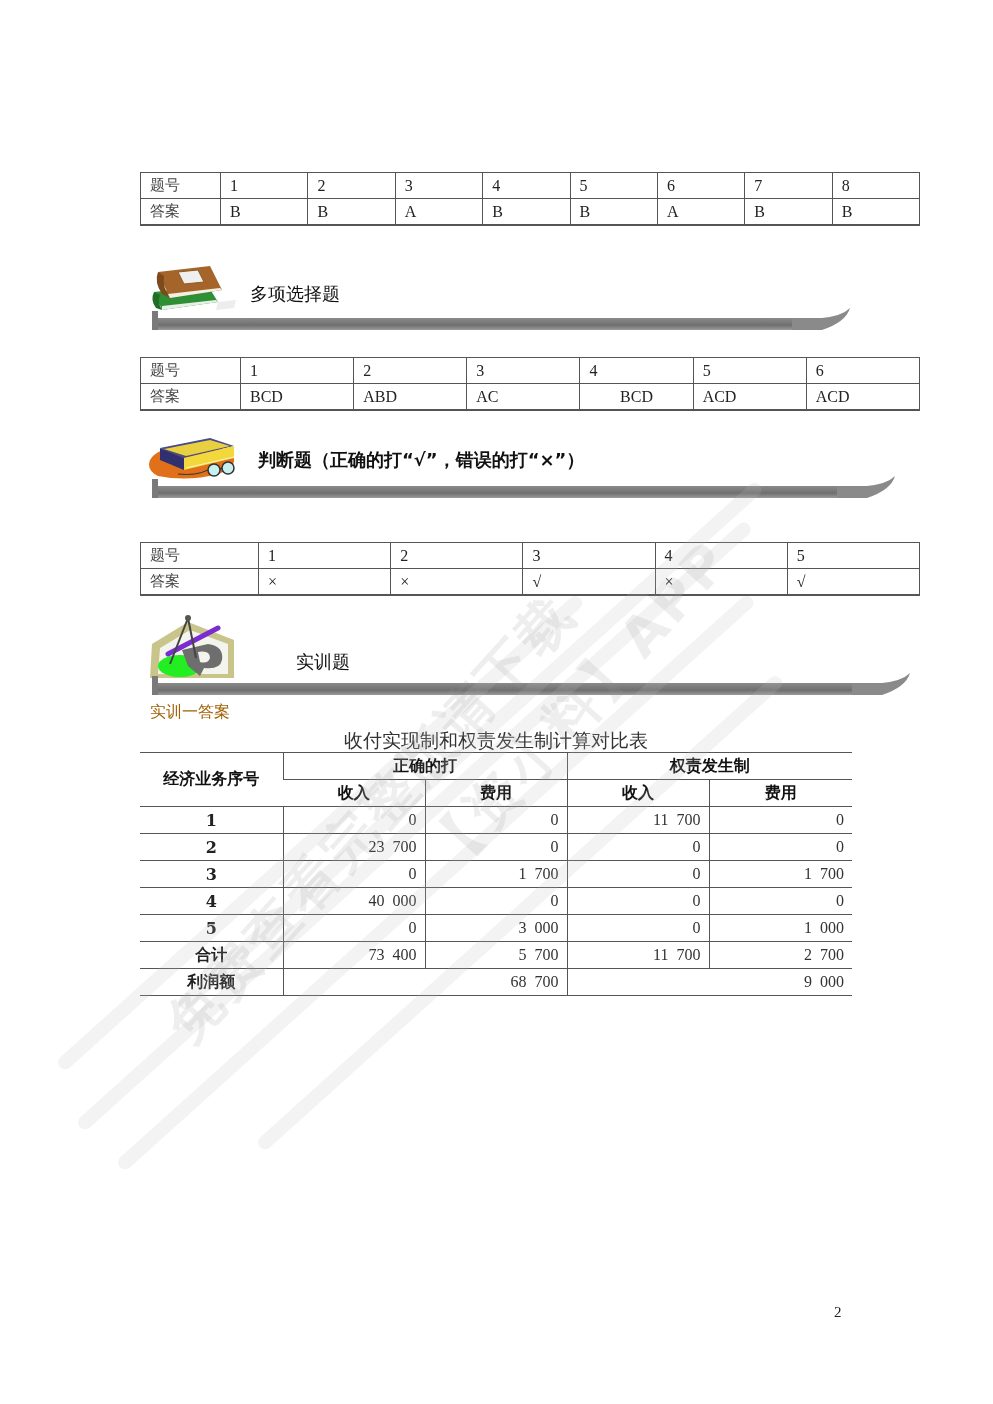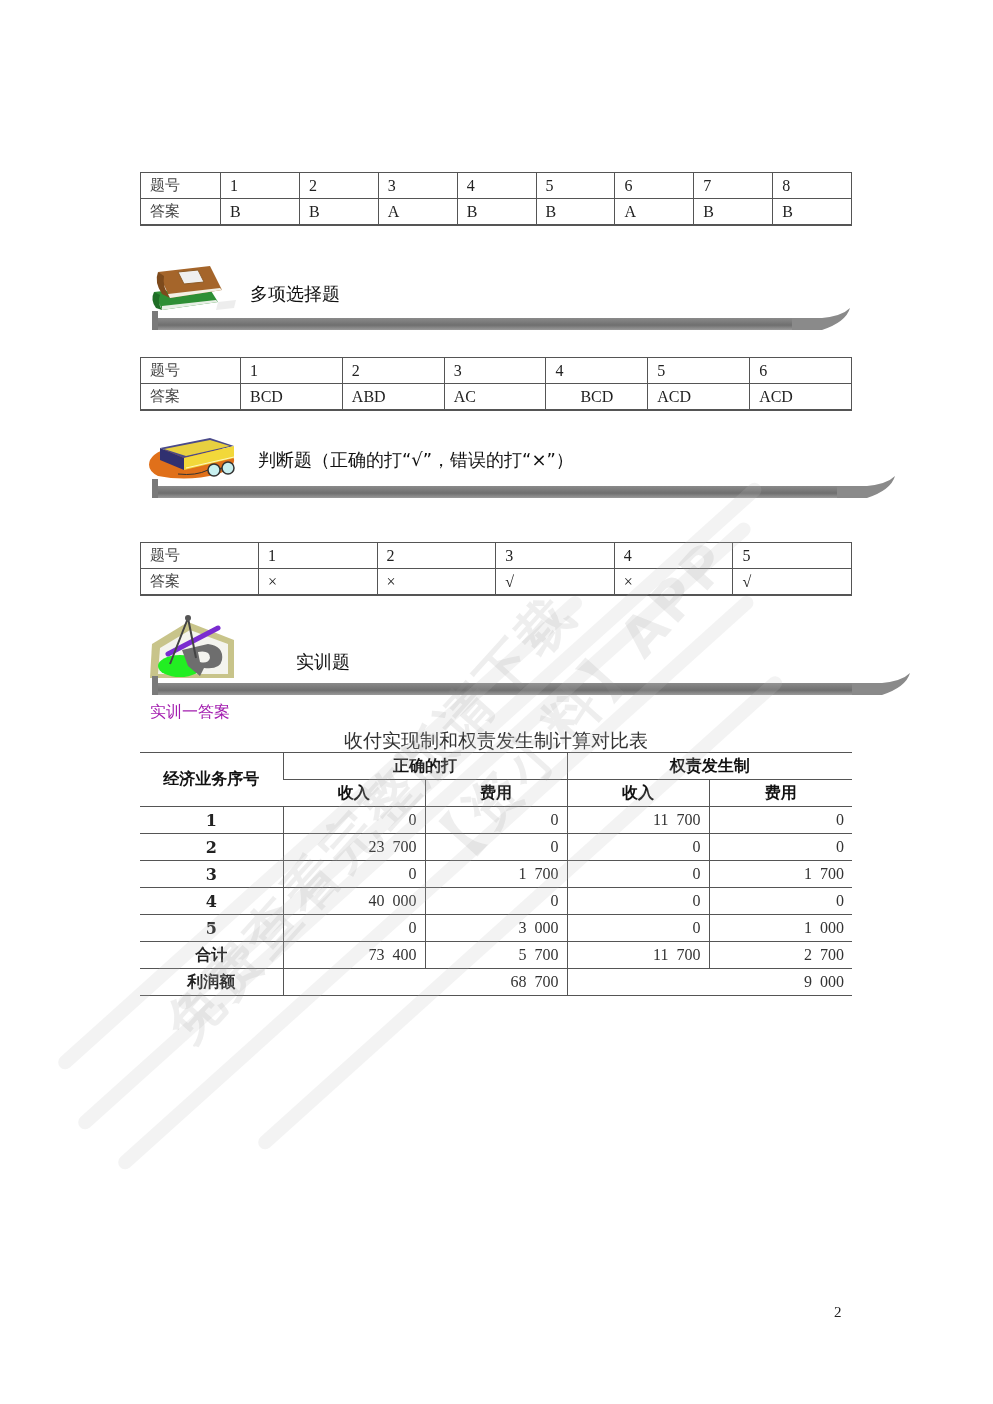--- a/index.html
+++ b/index.html
@@ -3,37 +3,37 @@
 <meta charset="utf-8">
 <style>
   html, body { margin: 0; padding: 0; background: #ffffff; }
   body { width: 993px; height: 1404px; position: relative; overflow: hidden;
          font-family: "DejaVu Serif", "Liberation Serif", serif; color: #222; }
   .watermark { position: absolute; left: 60px; top: 300px; width: 1000px; height: 900px; pointer-events: none; z-index: 5; }
   .wm-text { position: absolute; font-family: "DejaVu Sans", sans-serif; font-weight: bold; font-size: 54px;
              color: rgba(150,150,150,0.16); white-space: nowrap; transform-origin: left top; transform: rotate(-48deg); letter-spacing: 4px; }
   .wm-streak { position: absolute; height: 14px; background: rgba(190,190,190,0.18); transform: rotate(-42deg); transform-origin: left center; border-radius: 7px; }
 
-  table.ans { position: absolute; left: 140px; width: 712px; border-collapse: collapse; table-layout: fixed;
+  table.ans { position: absolute; left: 140px; width: 780px; border-collapse: collapse; table-layout: fixed;
               font-family: "Liberation Serif", "DejaVu Serif", serif; font-size: 16px; z-index: 2; }
   table.ans td { border: 1px solid #555; height: 25px; padding: 0 0 0 9px; vertical-align: middle; }
   table.ans td.lbl { font-family: "DejaVu Sans", sans-serif; font-size: 15px; color: #444; }
   table.ans tr { border-bottom: 1px solid #555; }
   table.ans { border-top: 1px solid #555; border-bottom: 2px solid #555; }
   table.ans td.mid { text-align: center; padding-left: 0; }
 
   .section { position: absolute; left: 148px; z-index: 2; }
   .section .icon { position: absolute; left: 0; top: 0; }
   .section .title { position: absolute; font-family: "DejaVu Sans", sans-serif; font-size: 18px; color: #111; white-space: nowrap; }
   .bar { position: absolute; left: 152px; height: 12px; z-index: 2;
          background: linear-gradient(to bottom, #8a8a8a 0%, #6f6f6f 60%, #9a9a9a 100%); }
   .bar .stub { position: absolute; left: 0; top: -7px; width: 6px; height: 19px; background: #7a7a7a; }
   .bar .tail { position: absolute; right: -40px; top: -10px; width: 60px; height: 22px; }
 
-  .sub { position: absolute; left: 150px; top: 702px; font-family: "DejaVu Sans", sans-serif; font-size: 16px; color: #a21caf; z-index: 2; }
+  .sub { position: absolute; left: 150px; top: 702px; font-family: "DejaVu Sans", sans-serif; font-size: 16px; color: #a16207; z-index: 2; }
   .caption { position: absolute; left: 140px; width: 712px; top: 728px; text-align: center;
              font-family: "DejaVu Sans", sans-serif; font-size: 19px; color: #333; z-index: 2; }
 
   table.cmp { position: absolute; left: 140px; top: 752px; width: 712px; border-collapse: collapse; table-layout: fixed; z-index: 2;
               font-family: "Liberation Serif", "DejaVu Serif", serif; font-size: 16px; }
   table.cmp td { border-bottom: 1px solid #555; height: 26px; padding: 0 8px; vertical-align: middle; }
   table.cmp td + td { border-left: 1px solid #555; }
   table.cmp tr.top td { border-top: 1.5px solid #555; }
   table.cmp tr.last td { border-bottom: 1.5px solid #555; }
   table.cmp .hdr { font-family: "DejaVu Sans", sans-serif; font-weight: bold; font-size: 16px; text-align: center; color: #111; }
@@ -152,21 +152,21 @@
     <path d="M12 16 L62 6 L86 14 L36 26 Z" fill="#4a4a8a"></path>
     <path d="M12 16 L36 26 L36 38 L12 28 Z" fill="#303070"></path>
     <path d="M36 26 L86 14 L86 26 L36 38 Z" fill="#f2d83a"></path>
     <path d="M16 17 L62 8 L82 14 L38 24 Z" fill="#e8d040"></path>
     <path d="M38 36 L86 25" stroke="#fff6c0" stroke-width="1"></path>
     <circle cx="66" cy="38" r="6" fill="#c8f0f0" stroke="#333" stroke-width="1.5"></circle>
     <circle cx="80" cy="36" r="6" fill="#c8f0f0" stroke="#333" stroke-width="1.5"></circle>
     <path d="M72 37 L74 36" stroke="#333" stroke-width="1.5"></path>
     <path d="M60 38 Q48 44 30 42" stroke="#333" stroke-width="1" fill="none"></path>
   </svg>
-  <div class="title" style="left:110px; top:16px;">判断题（正确的打“√”，错误的打“×”）</div>
+  <div class="title" style="left:110px; top:16px;font-weight:bold;">判断题（正确的打“√”，错误的打“×”）</div>
 </div>
 <div class="bar" style="top:486px; width:705px;">
   <div class="stub"></div>
   <svg class="tail" viewBox="0 0 60 22">
       <path d="M0 10 L30 10 Q50 8 58 0 Q54 14 30 22 L0 22 Z" fill="#8a8a8a"></path>
     </svg>
 </div>
 
 <table class="ans" style="top:542px;">
   <colgroup>

